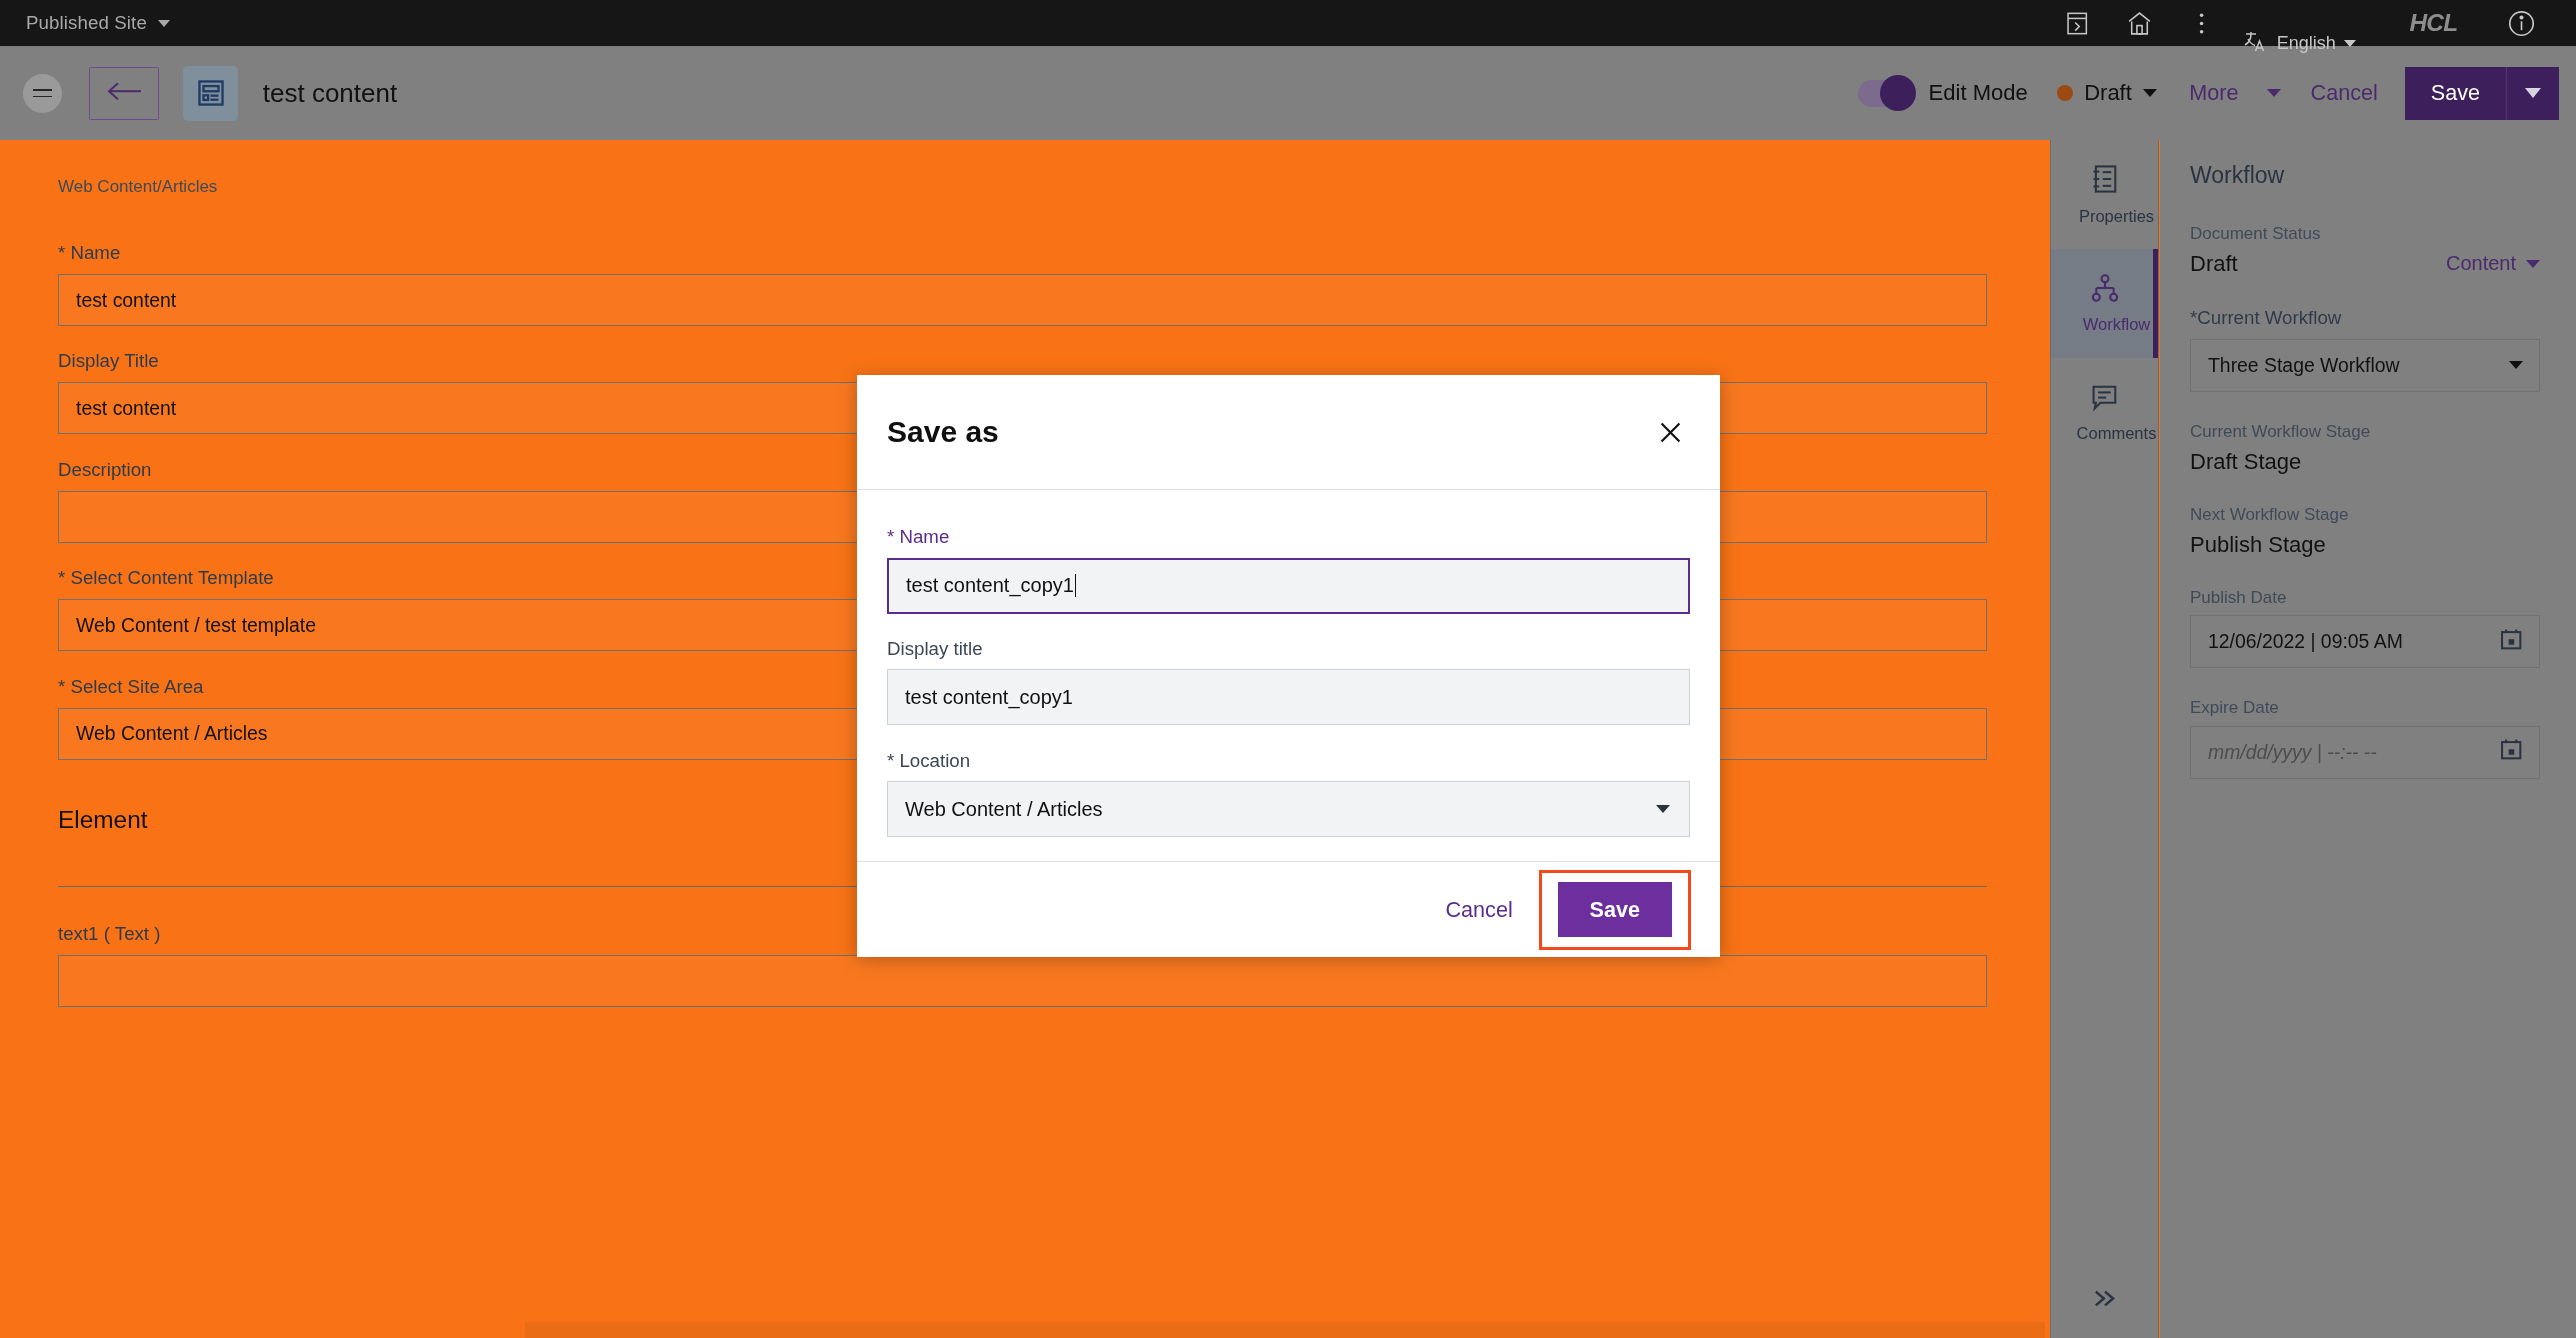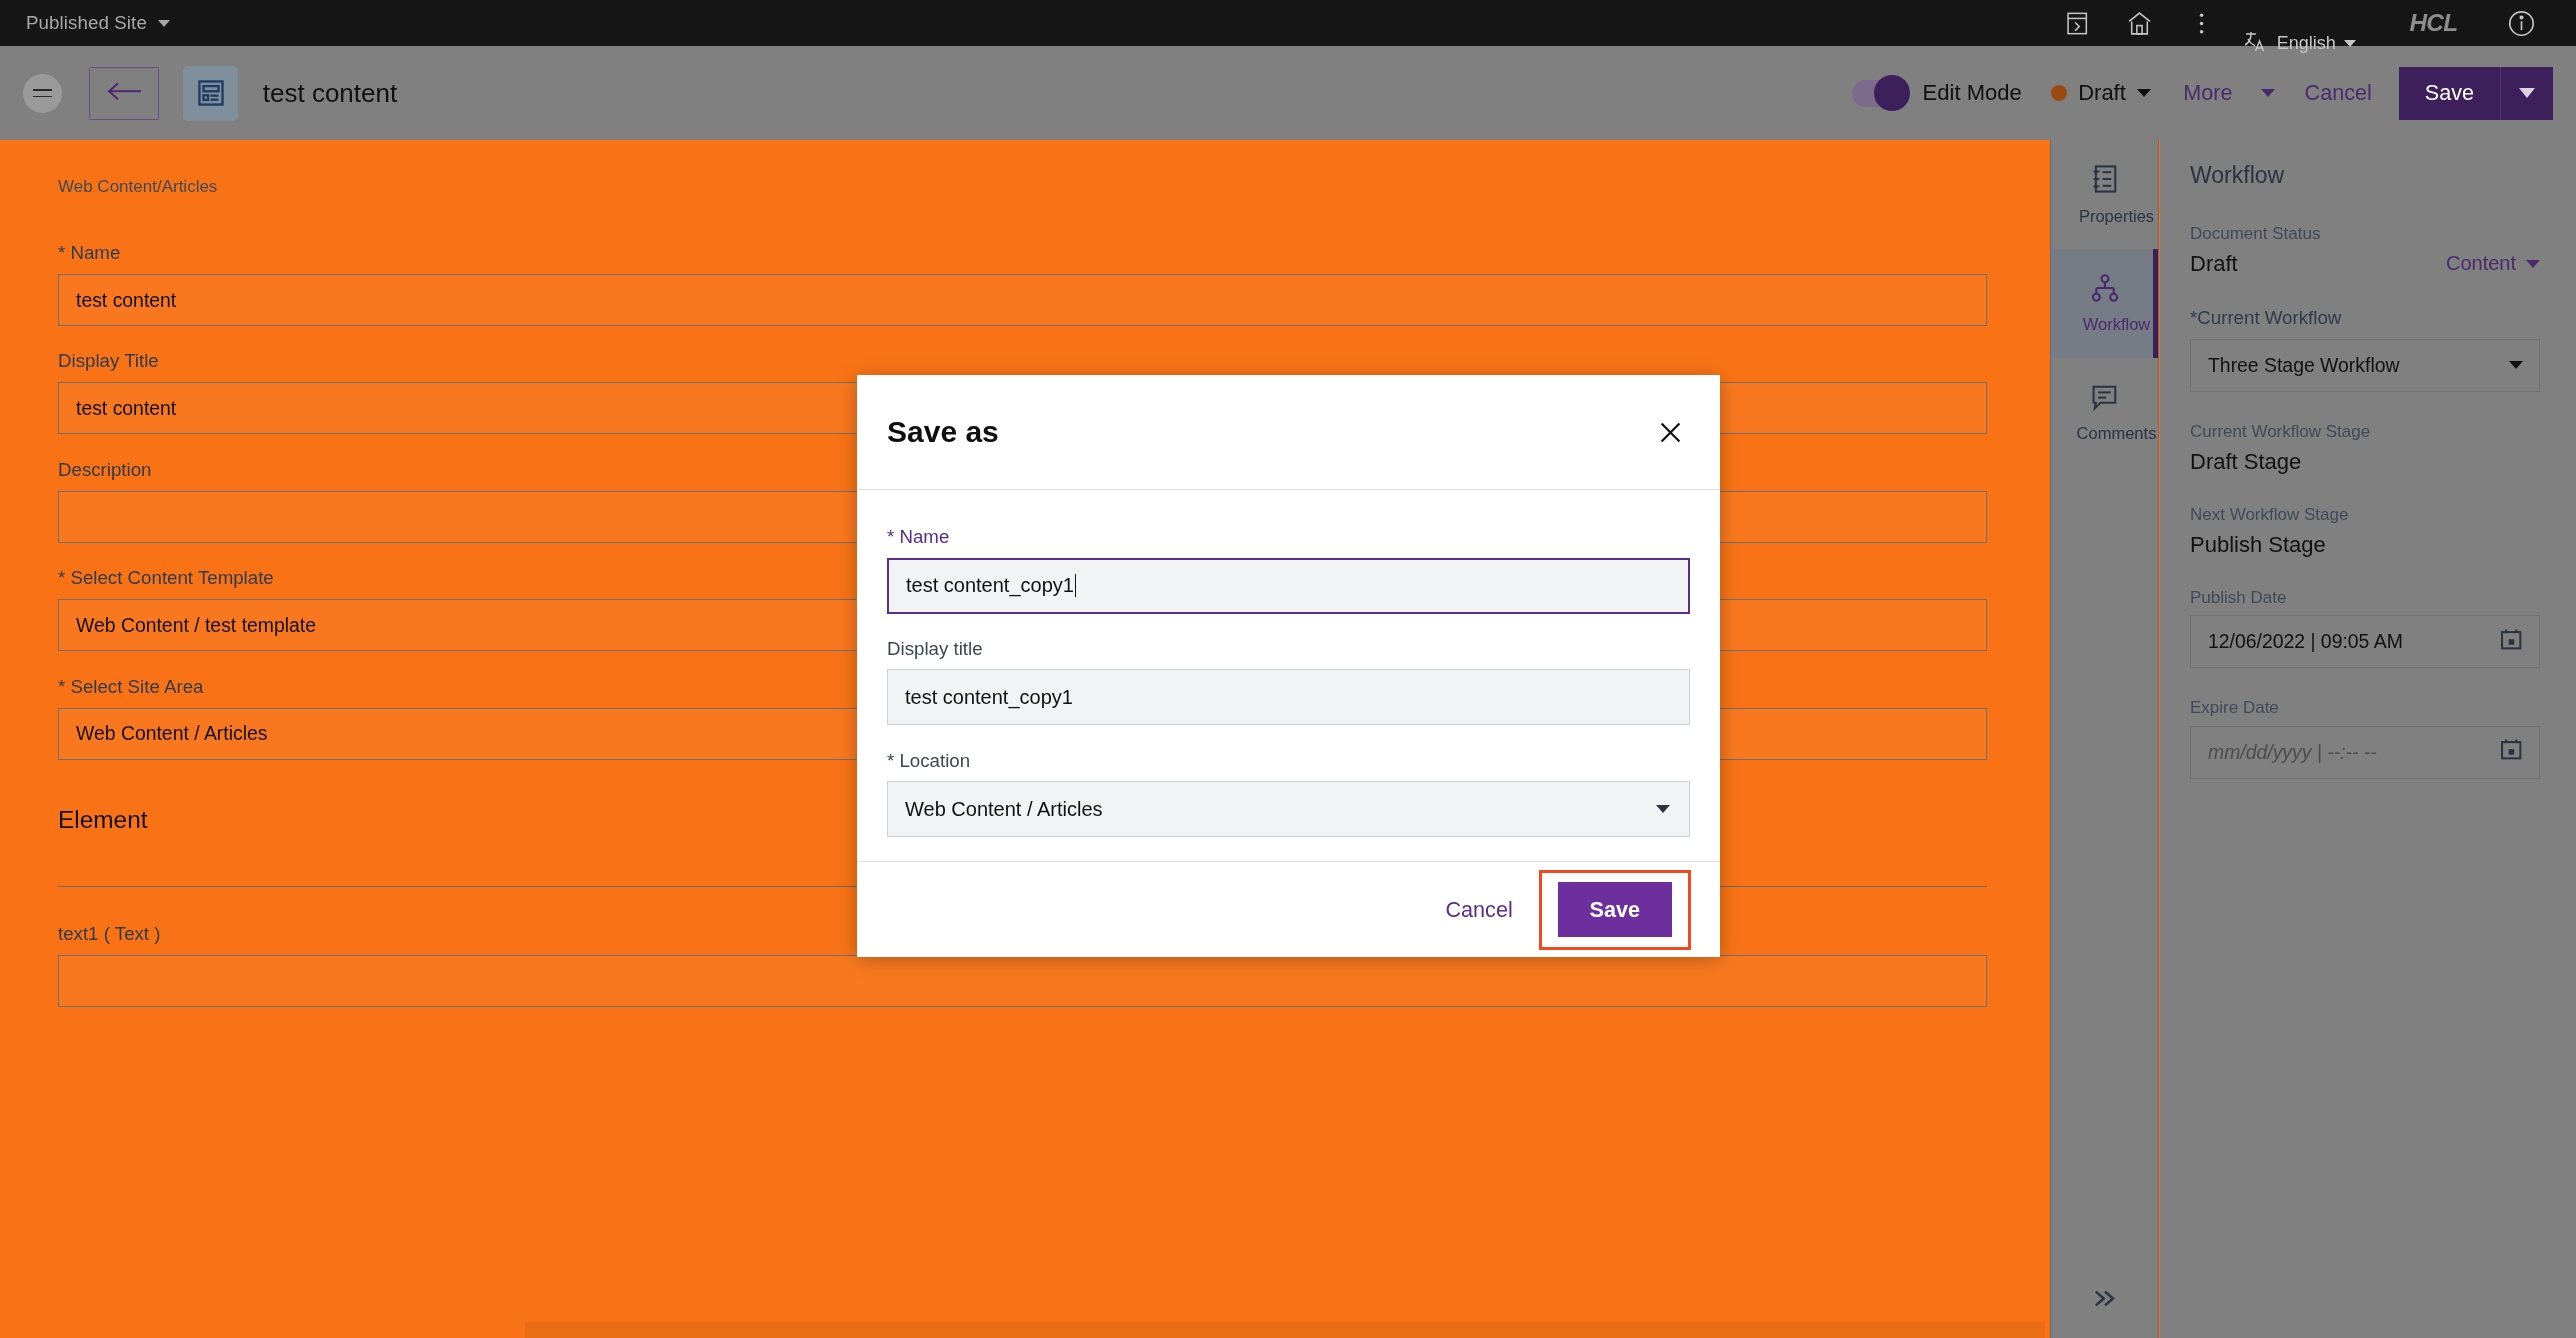--- a/index.html
+++ b/index.html
@@ -67,21 +67,21 @@
     justify-content: center; cursor: pointer; border-radius: 1.4px;
   }
   .ctype-icon {
     margin-left: 24.4px; width: 55px; height: 55px; border-radius: 5px;
     background: #7f909c; display: flex; align-items: center; justify-content: center;
   }
   .doc-title {
     margin-left: 24.4px; font-size: 26px; color: #111111; font-weight: 400;
   }
   .toolbar-right {
-    margin-left: auto; display: flex; align-items: center; padding-right: 23px; gap: 0;
+    margin-left: auto; display: flex; align-items: center; padding-right: 17px; gap: 0;
   }
   .toggle-wrap { display: flex; align-items: center; gap: 16px; margin-right: 29px; }
   .toggle {
     width: 55px; height: 27px; border-radius: 13.7px; background: #7c6b8c;
     position: relative; cursor: pointer;
   }
   .toggle .knob {
     position: absolute; right: -2.9px; top: -4.3px; width: 36px; height: 36px;
     border-radius: 50%; background: #3d1f5c;
   }

